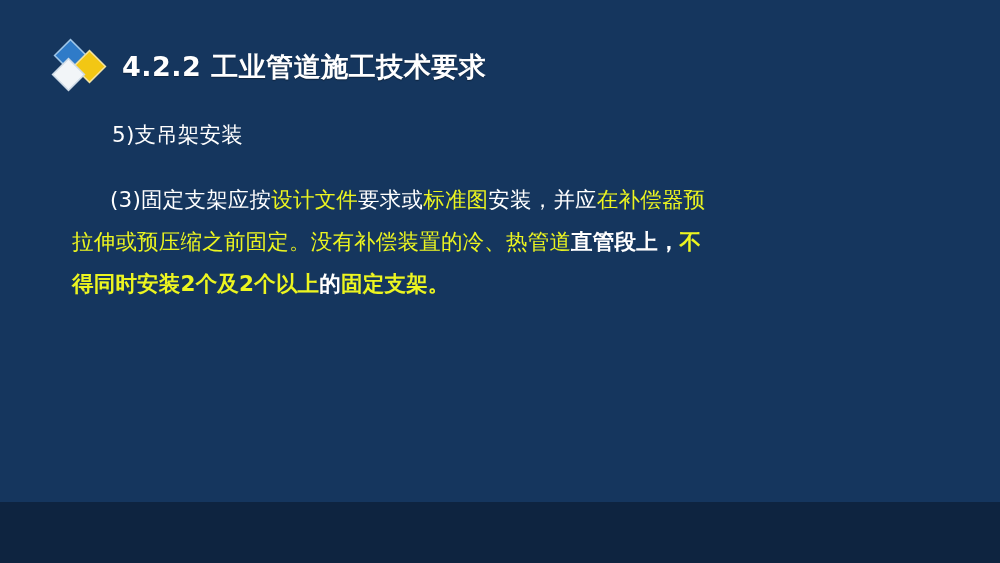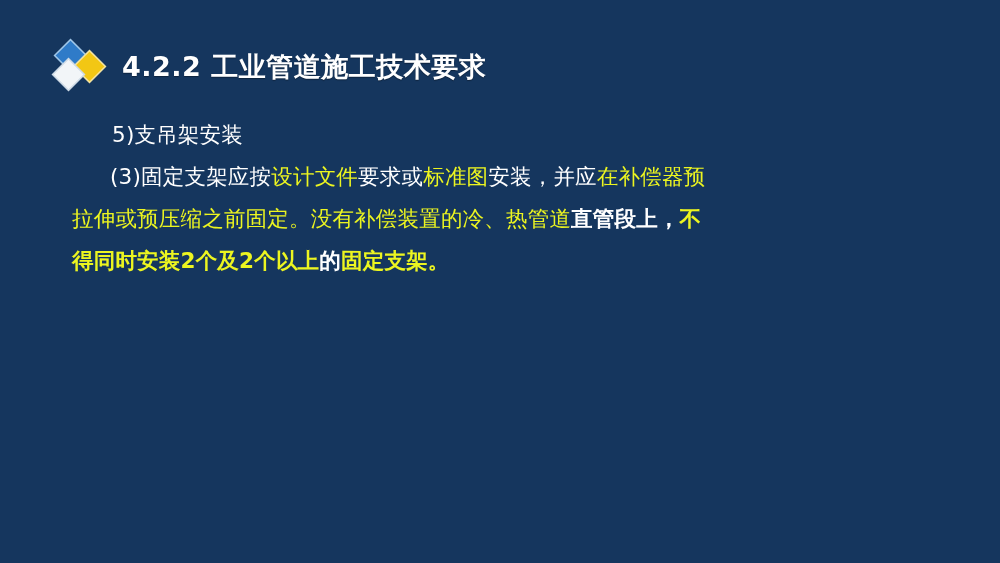--- a/index.html
+++ b/index.html
@@ -7,21 +7,21 @@
     margin: 0;
     padding: 0;
     background: #0e2440;
   }
   body {
     font-family: "DejaVu Sans", "Liberation Sans", sans-serif;
   }
   .slide {
     position: relative;
     width: 1000px;
-    height: 563px;
+    height: 502px;
     background: #15365e;
     overflow: hidden;
   }
 
   
   .title-row {
     position: absolute;
     left: 52px;
     top: 38px;
     display: flex;
@@ -83,20 +83,21 @@
     letter-spacing: 0.2px;
     white-space: nowrap;
   }
   .para.sub {
     text-indent: 40px;
   }
   .para.main {
     text-indent: 38px;
     white-space: normal;
     width: 640px;
+    margin-top: 23px;
   }
   .w { color: #ffffff; }
   .y { color: #ecf520; }
   .b { font-weight: bold; }
 </style>
 </head>
 <body>
 
 <div class="slide">
 

